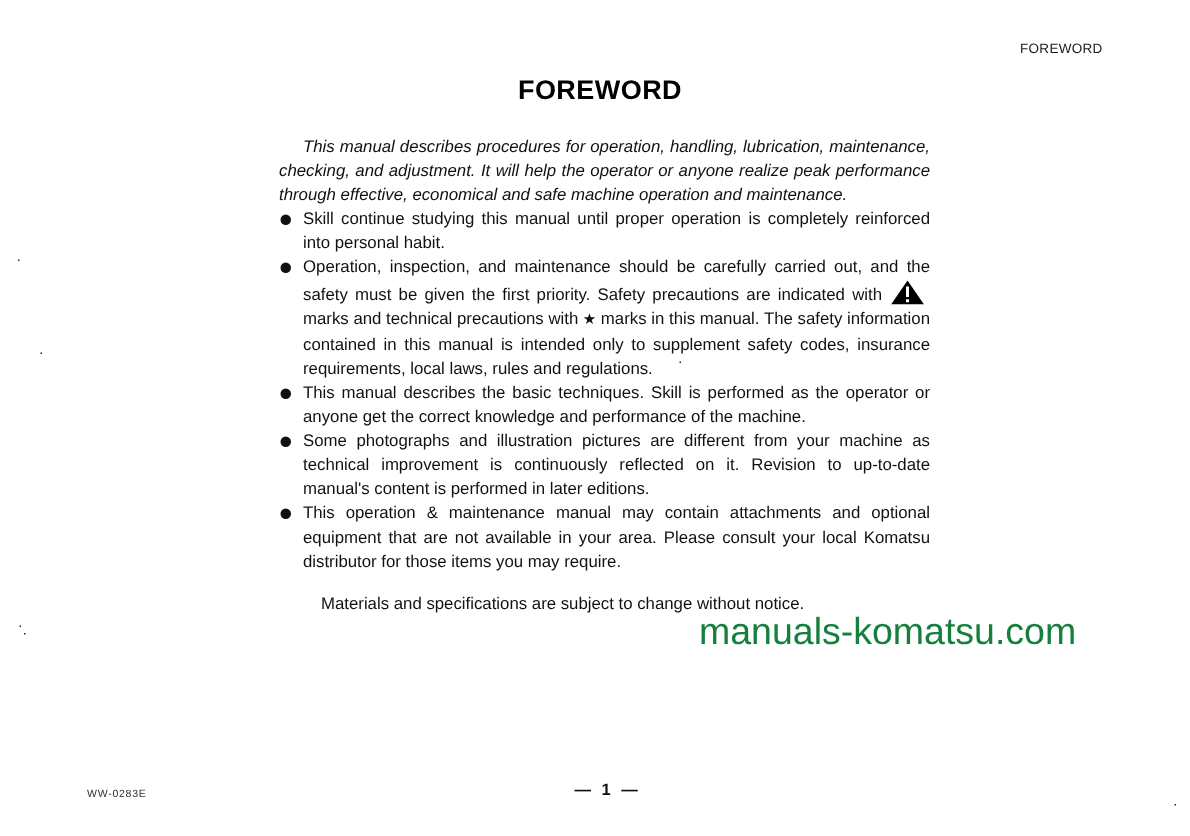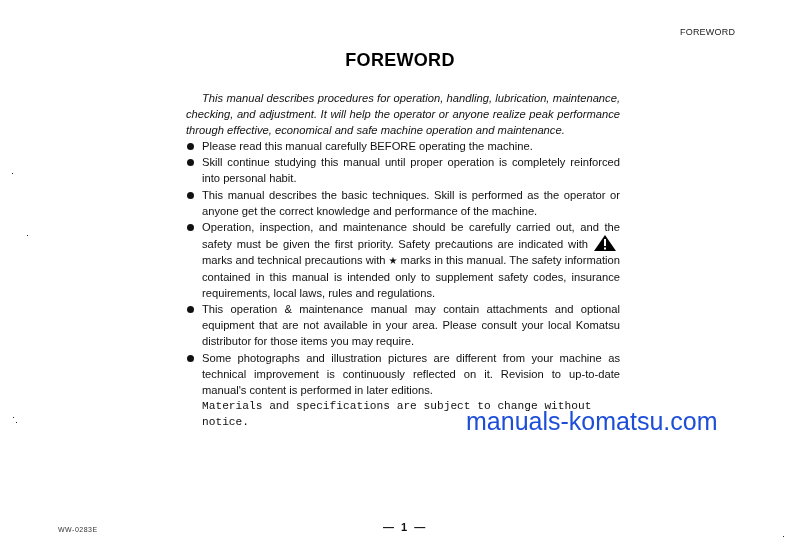--- a/index.html
+++ b/index.html
@@ -68,31 +68,30 @@
       vertical-align: -3px;
       width: 22px;
       height: 16px;
       margin: 0 4px 0 6px;
     }
     .star {
       font-size: 10px;
       margin: 0 3px;
     }
     .closing {
-      margin: 0;
+      margin: 12px;
       padding-left: 16px;
-      font-family: Liberation Mono, monospace;
     }
     .watermark {
       position: absolute;
       left: 466px;
       top: 407px;
       font-size: 25px;
       font-family: "Liberation Sans", sans-serif;
-      color: #1d4ed8;
+      color: #15803d;
       letter-spacing: 0px;
       white-space: nowrap;
     }
     .page-number {
       position: absolute;
       left: 383px;
       top: 521px;
       font-size: 11px;
       font-weight: bold;
       letter-spacing: 2px;
@@ -115,52 +114,48 @@
 </head>
 <body>
 
 <div class="running-header">FOREWORD</div>
 
 <div class="page-title">FOREWORD</div>
 
 <div class="body-block">
   <p class="para indent">This manual describes procedures for operation, handling, lubrication, maintenance, checking, and adjustment. It will help the operator or anyone realize peak performance through effective, economical and safe machine operation and maintenance.</p>
 
-  <div class="bullet-item">
-    <span class="bullet"></span>
-    <span>Please read this manual carefully BEFORE operating the machine.</span>
-  </div>
 
   <div class="bullet-item">
     <span class="bullet"></span>
     <span>Skill continue studying this manual until proper operation is completely reinforced into personal habit.</span>
-  </div>
-
-  <div class="bullet-item">
-    <span class="bullet"></span>
-    <span>This manual describes the basic techniques. Skill is performed as the operator or anyone get the correct knowledge and performance of the machine.</span>
   </div>
 
   <div class="bullet-item">
     <span class="bullet"></span>
     <span>Operation, inspection, and maintenance should be carefully carried out, and the safety must be given the first priority. Safety precautions are indicated with</span><svg class="warn-icon" viewBox="0 0 22 16">
         <polygon points="11,0 22,16 0,16" fill="#000"></polygon>
         <rect x="10" y="4" width="2" height="7" fill="#fff"></rect>
         <rect x="10" y="12.5" width="2" height="2" fill="#fff"></rect>
       </svg><span>marks and technical precautions with</span><span class="star">★</span><span>marks in this manual. The safety information contained in this manual is intended only to supplement safety codes, insurance requirements, local laws, rules and regulations.</span>
   </div>
 
   <div class="bullet-item">
     <span class="bullet"></span>
-    <span>This operation &amp; maintenance manual may contain attachments and optional equipment that are not available in your area. Please consult your local Komatsu distributor for those items you may require.</span>
+    <span>This manual describes the basic techniques. Skill is performed as the operator or anyone get the correct knowledge and performance of the machine.</span>
   </div>
 
   <div class="bullet-item">
     <span class="bullet"></span>
     <span>Some photographs and illustration pictures are different from your machine as technical improvement is continuously reflected on it. Revision to up-to-date manual's content is performed in later editions.</span>
+  </div>
+
+  <div class="bullet-item">
+    <span class="bullet"></span>
+    <span>This operation &amp; maintenance manual may contain attachments and optional equipment that are not available in your area. Please consult your local Komatsu distributor for those items you may require.</span>
   </div>
 
   <p class="closing">Materials and specifications are subject to change without notice.</p>
 </div>
 
 <div class="watermark">manuals-komatsu.com</div>
 
 <div class="page-number">— 1 —</div>
 
 <div class="doc-code">WW-0283E</div>

